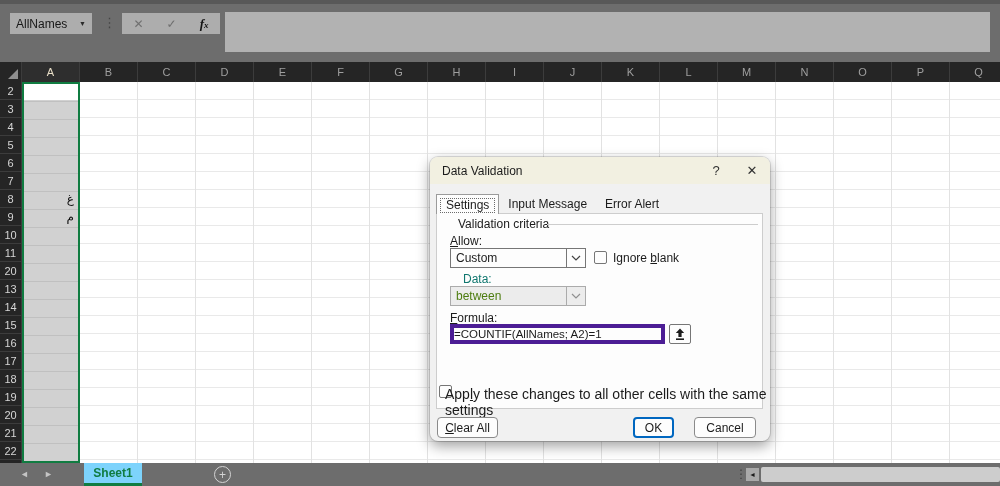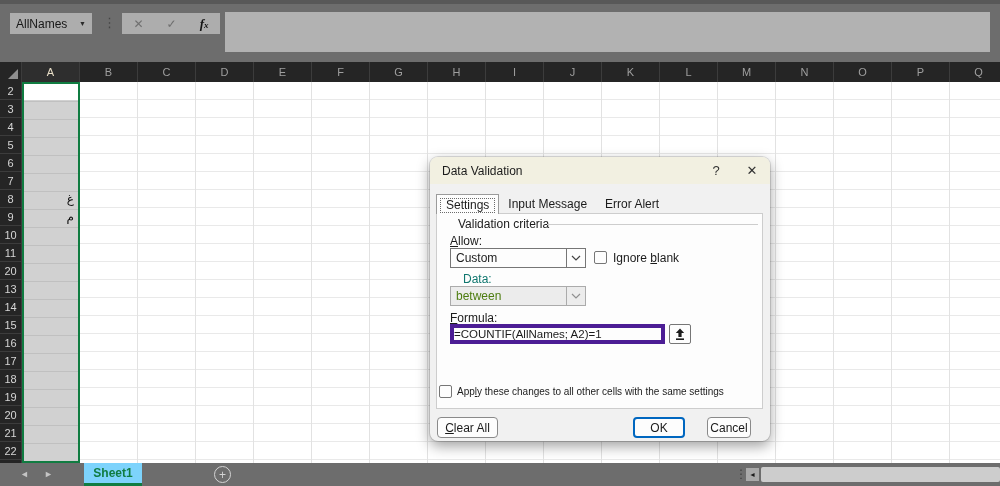--- a/index.html
+++ b/index.html
@@ -109,27 +109,27 @@
   .lbl-ignore{left:183px;top:94px;}
   .lbl-data{left:20px;top:115px;color:#0f766e;margin-left:13px;}
   .lbl-formula{left:20px;top:154px;}
   .formula-input{left:20px;top:167px;width:215px;height:20px;background:#fdfdfd;
                  border:4px solid #4c1d95;box-sizing:border-box;display:flex;align-items:center;
                  font-size:11.5px;}
   .collapse-btn{left:239px;top:167px;width:22px;height:20px;background:#fdfdfd;
                 border:1px solid #767676;border-radius:2px;box-sizing:border-box;
                 display:flex;align-items:center;justify-content:center;}
   .cb-apply{left:9px;top:228px;}
-  .lbl-apply{left:27px;top:229px;font-size:10px;}
+  .lbl-apply{left:15px;top:229px;font-size:14px;}
   .btn{position:absolute;height:21px;background:#fdfdfd;border:1px solid #8a8a8a;border-radius:4px;
        display:flex;align-items:center;justify-content:center;font-size:12px;color:#1b1b1b;
        box-sizing:border-box;z-index:3;}
   .btn-clear{left:7px;top:260px;width:61px;}
-  .btn-ok{left:203px;top:260px;width:52px;border:2px solid #0067c0;}
-  .btn-cancel{left:277px;top:260px;width:44px;}
+  .btn-ok{left:203px;top:260px;width:41px;border:2px solid #0067c0;}
+  .btn-cancel{left:264px;top:260px;width:62px;}
   .u{text-decoration:underline;text-underline-offset:1px;}
 </style>
 </head>
 <body>
 
 <div class="stage">
 
   <div class="chrome">
     <div class="chrome-topstrip"></div>
     <div class="name-box">

